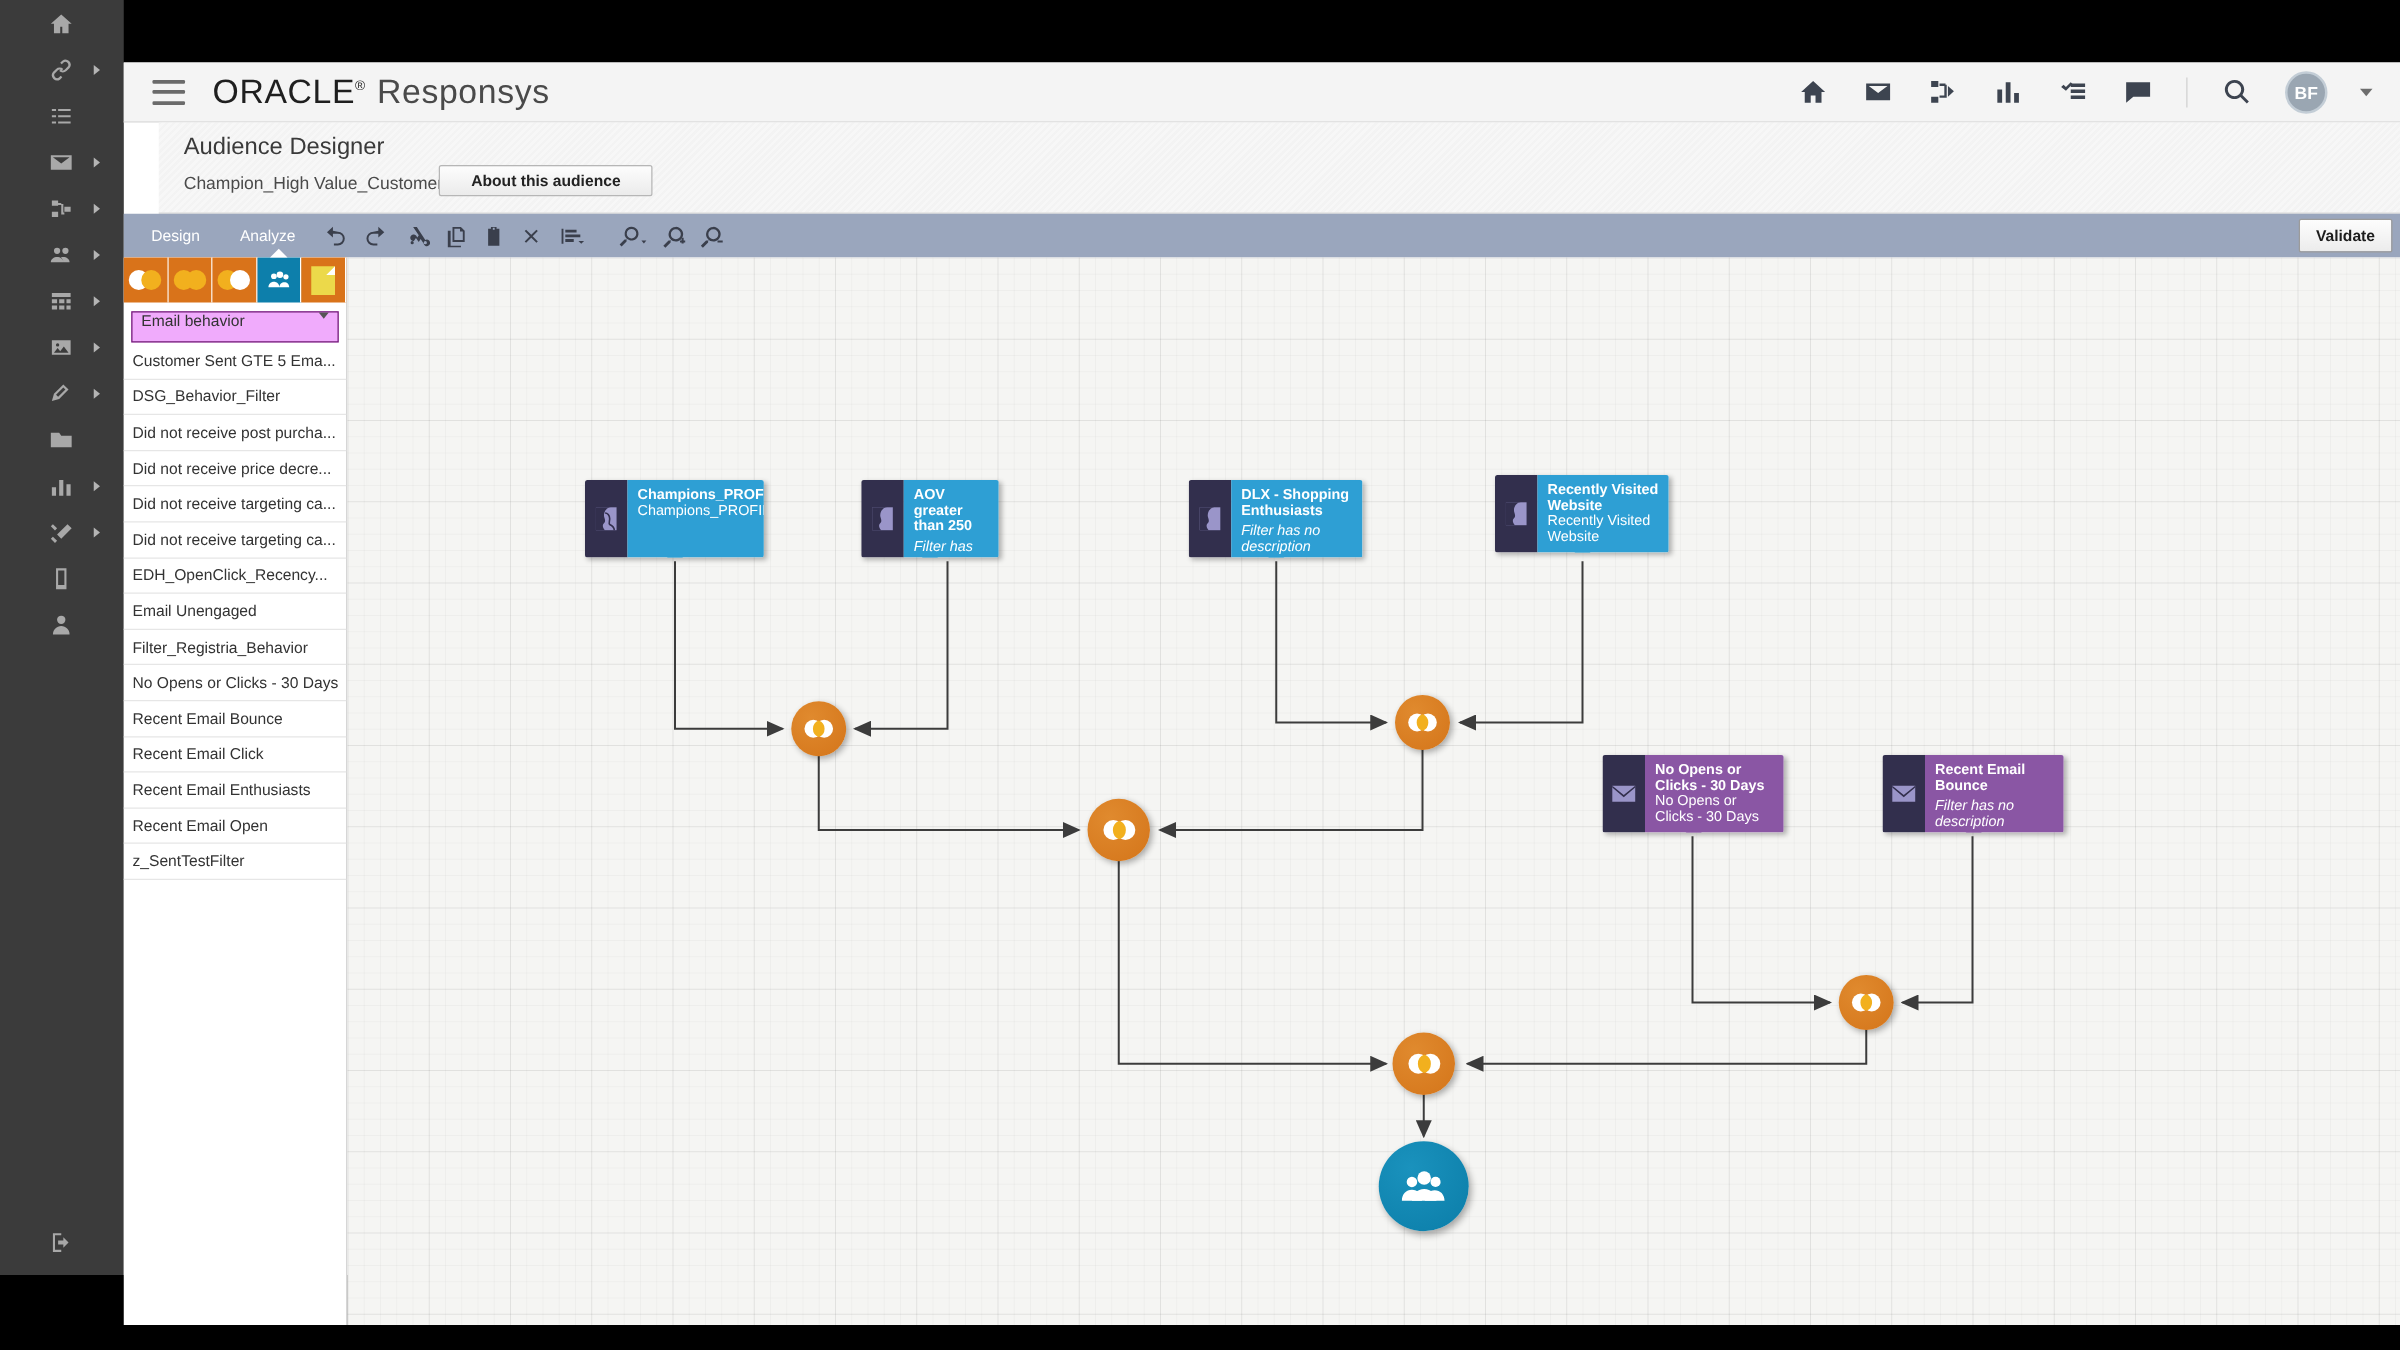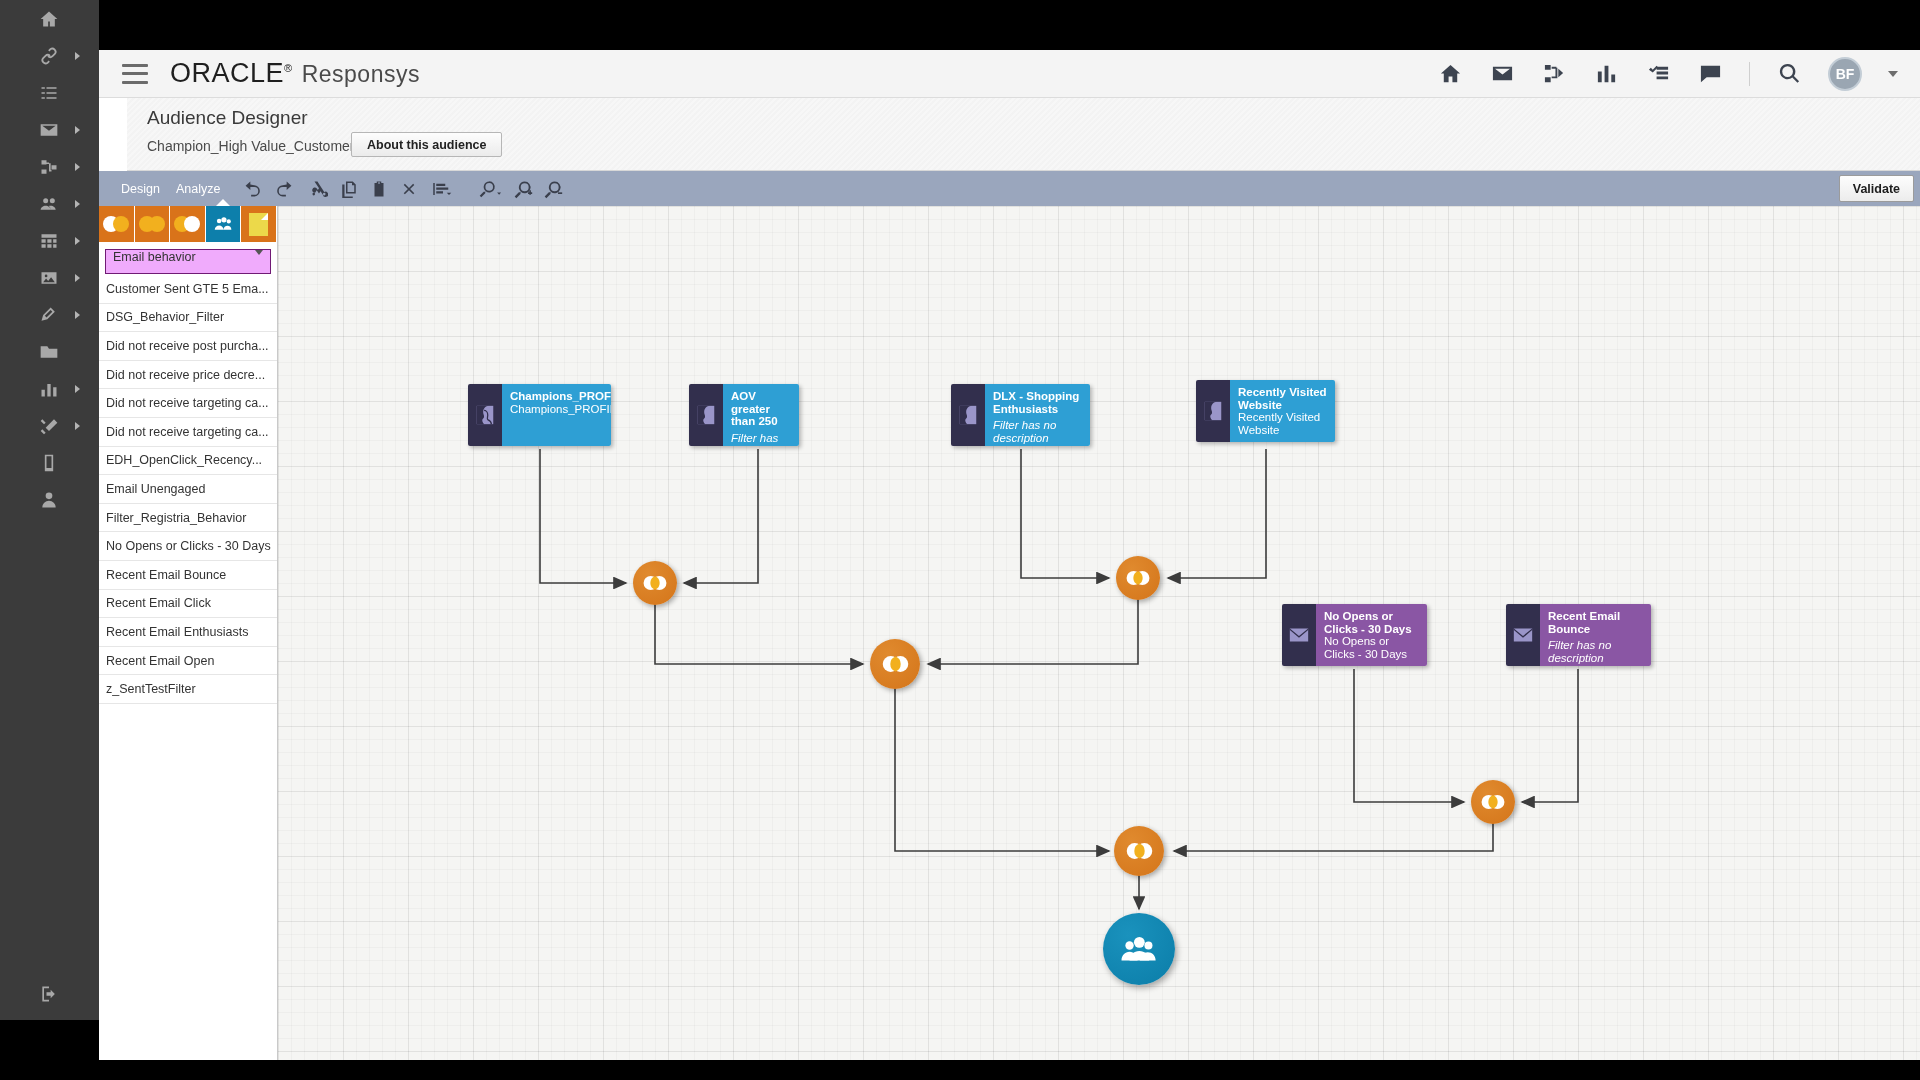--- a/index.html
+++ b/index.html
@@ -49,21 +49,21 @@
     margin-left: 23px; width: 26px; height: 20px;
     display: flex; flex-direction: column; justify-content: space-between; cursor: pointer;
   }
   .burger i { display: block; height: 3px; background: #6b6b6b; border-radius: 1px; }
   .oracle-logo {
     margin-left: 22px; font-size: 27px; letter-spacing: .5px;
     font-weight: 400; color: #1f1f1f; font-family: "Liberation Sans", sans-serif;
     position: relative; white-space: nowrap;
   }
   .oracle-logo .reg { font-size: 11px; vertical-align: super; }
-  .prod-name { margin-left: 9px; font-size: 23px; color: #4a4a4a; font-weight: 400; }
+  .prod-name { margin-left: 9px; font-size: 27px; color: #4a4a4a; font-weight: 400; }
   .gh-right {
     margin-left: auto; display: flex; align-items: center; gap: 26px; margin-right: 22px; text-align: center;
   }
   .gh-ico { width: 26px; height: 26px; display: flex; align-items: center; justify-content: center; cursor: pointer; }
   .gh-ico svg { fill: #3d4450; }
   .gh-sep { width: 1px; height: 24px; background: #cfcfcf; }
   .avatar {
     width: 34px; height: 34px; border-radius: 50%; background: #9aa6b2;
     color: #fff; font-size: 14px; font-weight: bold; display: flex;
     align-items: center; justify-content: center; border: 2px solid #c3cdd6; cursor: pointer;
@@ -81,21 +81,21 @@
     border-bottom: 1px solid #d8d8d8;
     margin-left: 28px;
   }
   .page-title {
     position: absolute; left: 20px; top: 9px; font-size: 19px; color: #3a3a3a; font-weight: 400;
   }
   .aud-name {
     position: absolute; left: 20px; top: 40px; font-size: 14px; color: #4a4a4a;
   }
   .about-btn {
-    position: absolute; left: 224px; top: 34px; height: 25px; padding: 0 15px;
+    position: absolute; left: 224px; top: 34px; height: 25px; padding: 0 25px;
     background: linear-gradient(#fdfdfd,#ebebeb); border: 1px solid #b6b6b6; border-radius: 2px;
     font-size: 12.5px; font-weight: bold; color: #222; cursor: pointer;
     display: flex; align-items: center; white-space: nowrap;
   }
   .tb-actions { position: absolute; right: 17px; top: 32px; display: flex; gap: 7px; }
   .act-btn {
     height: 28px; padding: 0 13px; background: linear-gradient(#fdfdfd,#e9e9e9);
     border: 1px solid #b2b2b2; border-radius: 2px; font-size: 12.5px; font-weight: bold;
     color: #1d1d1d; cursor: pointer; display: flex; align-items: center; white-space: nowrap;
   }
@@ -108,21 +108,21 @@
   }
   .save-caret i { width: 0; height: 0; border-top: 5px solid #333; border-left: 5px solid transparent; border-right: 5px solid transparent; display:block;}
 
   
   .toolbar {
     position: relative; height: 35px; width: 100%;
     background: #9aa6bd; display: flex; align-items: center;
   }
   .tb-tab {
     font-size: 12.5px; color: #fff; cursor: pointer; padding: 0 8px; height: 35px;
-    display: flex; align-items: center; white-space: nowrap;
+    display: flex; align-items: center; white-space: nowrap; margin-left: 16px;
   }
   .tb-tab.first { margin-left: 14px; }
   .tb-ico {
     width: 30px; height: 35px; display: flex; align-items: center; justify-content: center; cursor: pointer;
   }
   .tb-ico svg { fill: #3a3f4c; }
   .validate-btn {
     position: absolute; right: 6px; top: 4px; height: 27px; padding: 0 13px;
     background: linear-gradient(#fdfdfd,#ececec); border: 1px solid #9b9b9b; border-radius: 2px;
     font-size: 12.5px; font-weight: bold; color: #1d1d1d; cursor: pointer;

